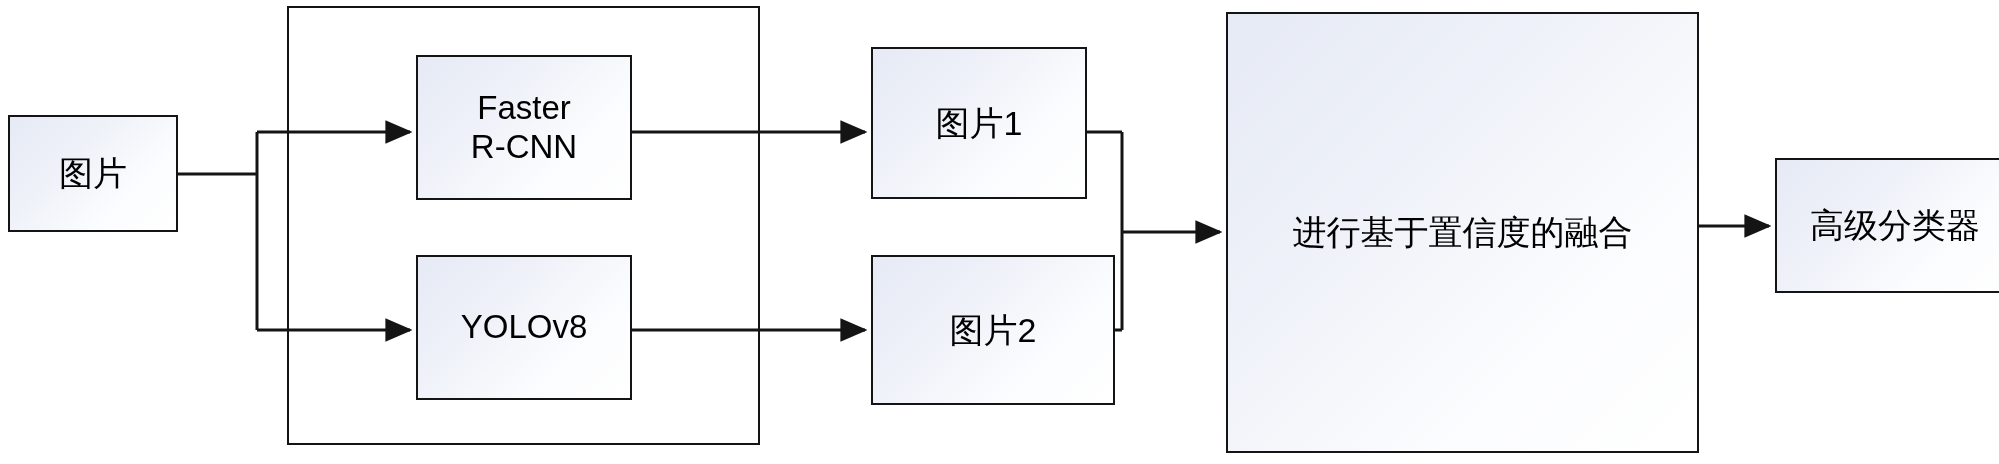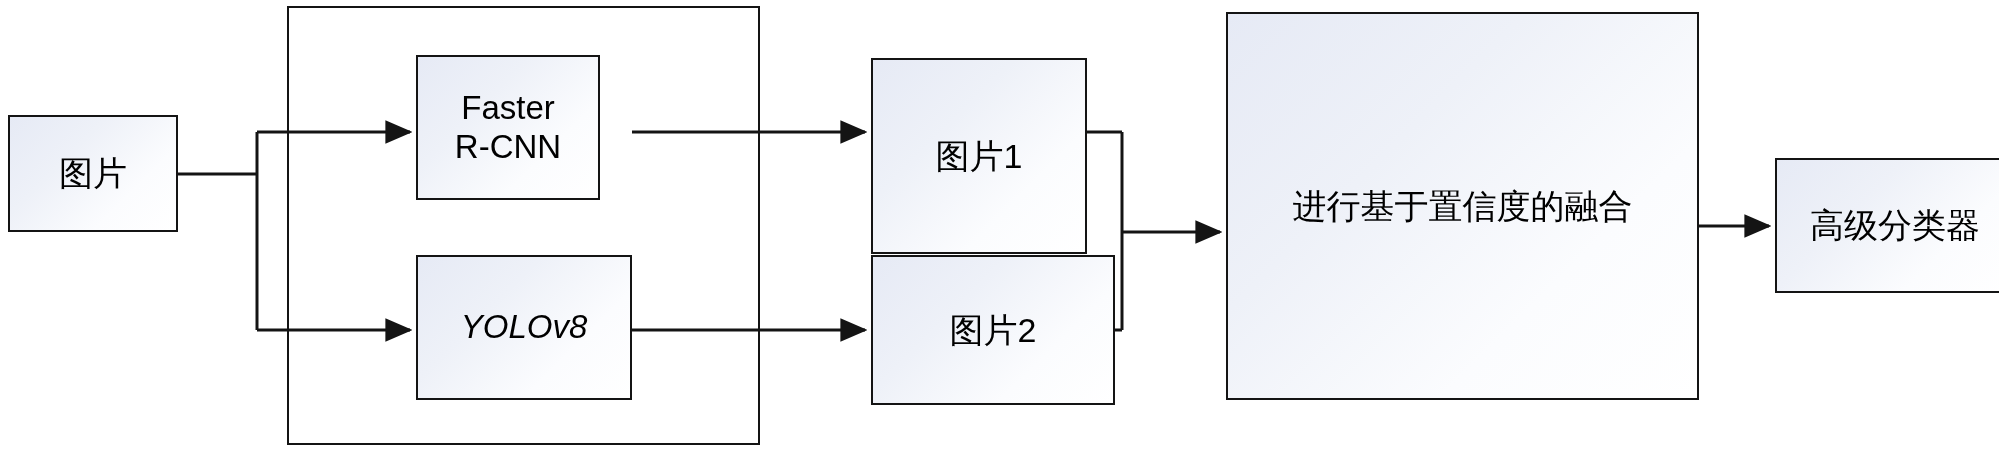--- a/index.html
+++ b/index.html
@@ -36,25 +36,25 @@
     background: transparent;
   }
   .node-label {
     display: block;
     white-space: pre-line;
     padding: 0 6px;
   }
   
   #node-input        { left: 8px;    top: 115px; width: 170px; height: 117px; font-size: 34px; text-align: center; }
   #group-detectors   { left: 287px;  top: 6px;   width: 473px; height: 439px; }
-  #node-faster-rcnn  { left: 416px;  top: 55px;  width: 184px; height: 145px; font-size: 33px; }
-  #node-yolov8       { left: 416px;  top: 255px; width: 216px; height: 145px; font-size: 33px; font-style: italic; }
-  #node-image1       { left: 871px;  top: 58px;  width: 216px; height: 196px; font-size: 34px; text-align: center; }
+  #node-faster-rcnn  { left: 416px;  top: 55px;  width: 216px; height: 145px; font-size: 33px; }
+  #node-yolov8       { left: 416px;  top: 255px; width: 216px; height: 145px; font-size: 33px; }
+  #node-image1       { left: 871px;  top: 47px;  width: 216px; height: 152px; font-size: 34px; text-align: center; }
   #node-image2       { left: 871px;  top: 255px; width: 244px; height: 150px; font-size: 34px; }
-  #node-fusion       { left: 1226px; top: 12px;  width: 473px; height: 388px; font-size: 34px; }
+  #node-fusion       { left: 1226px; top: 12px;  width: 473px; height: 441px; font-size: 34px; }
   #node-classifier   { left: 1775px; top: 158px; width: 240px; height: 135px; font-size: 34px; }
 
   
   #connectors {
     position: absolute;
     left: 0;
     top: 0;
     width: 1999px;
     height: 464px;
     pointer-events: none;

